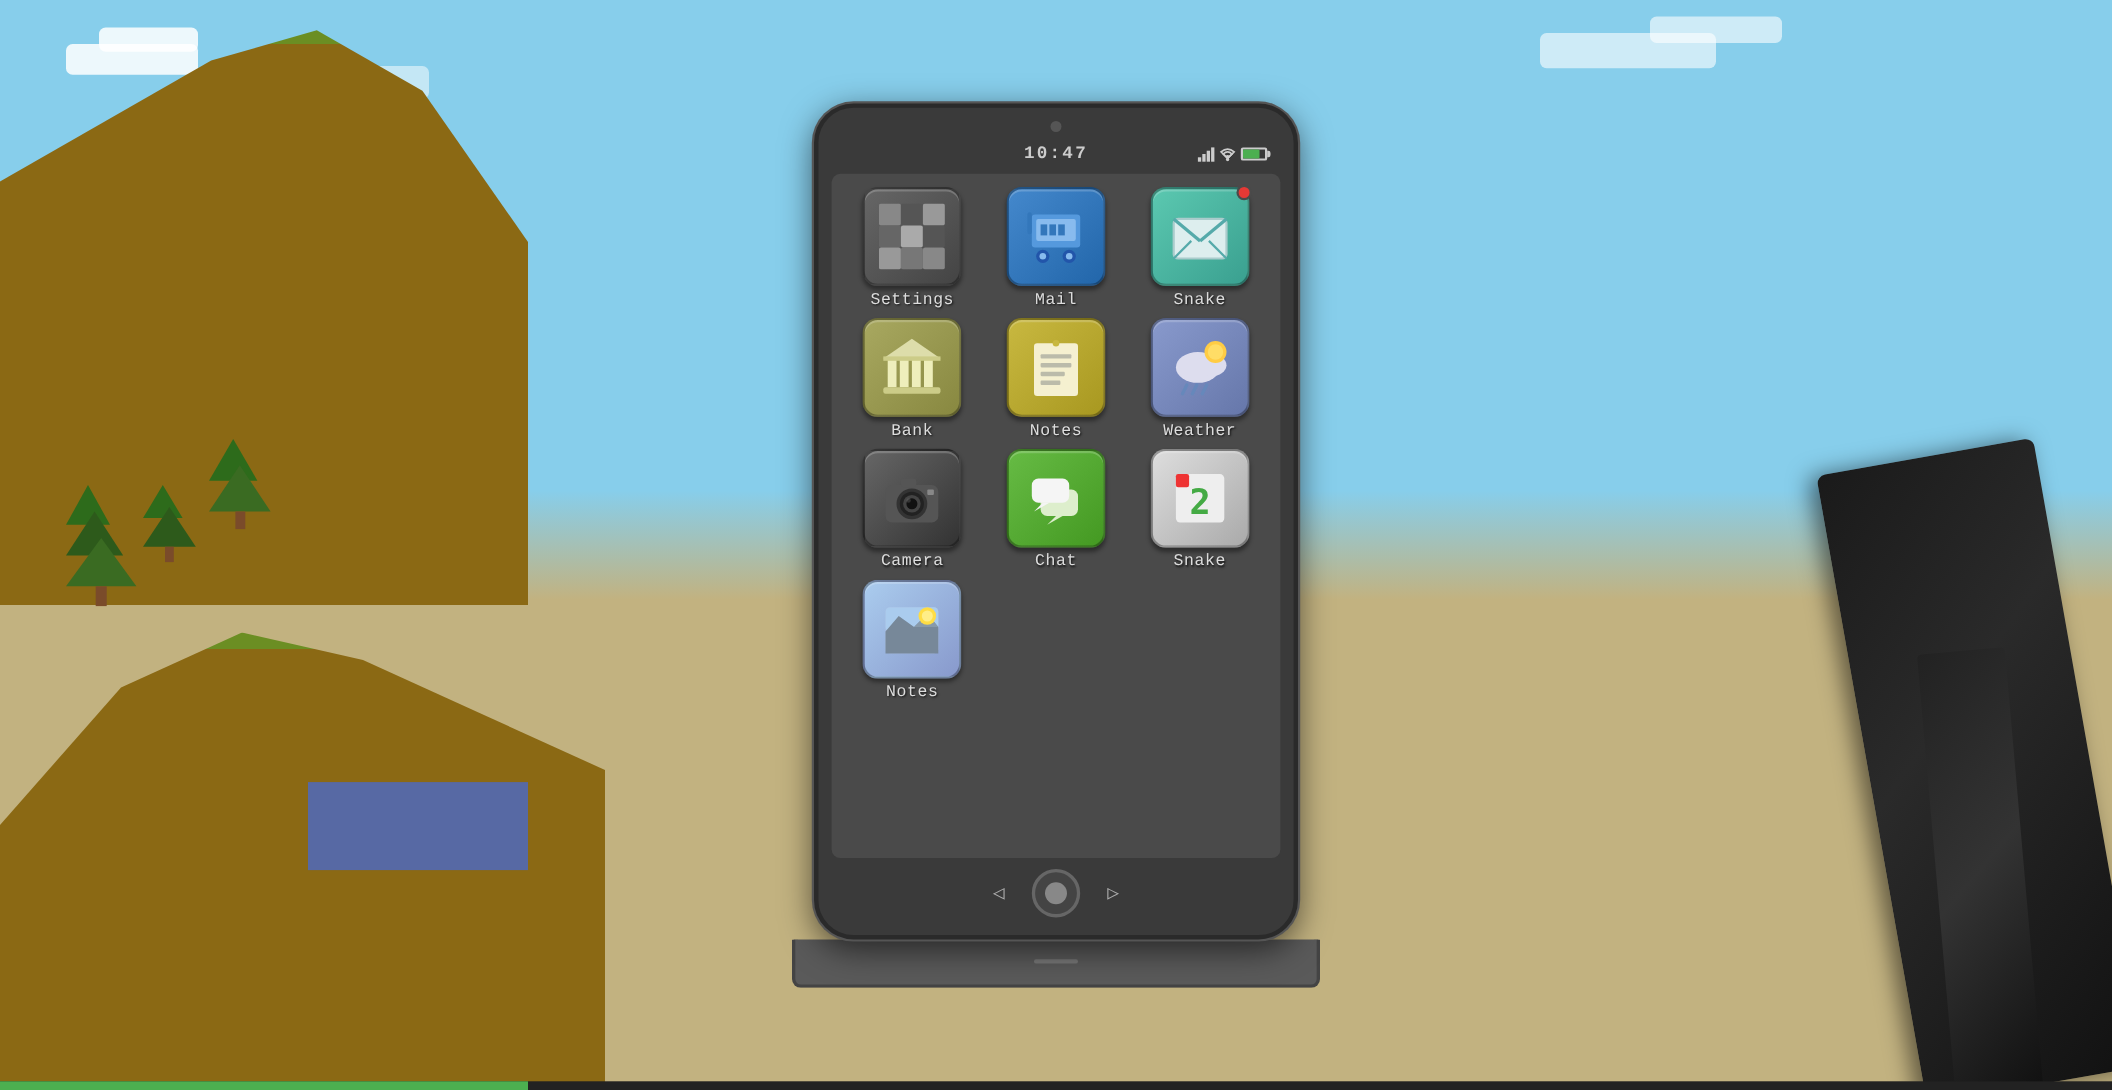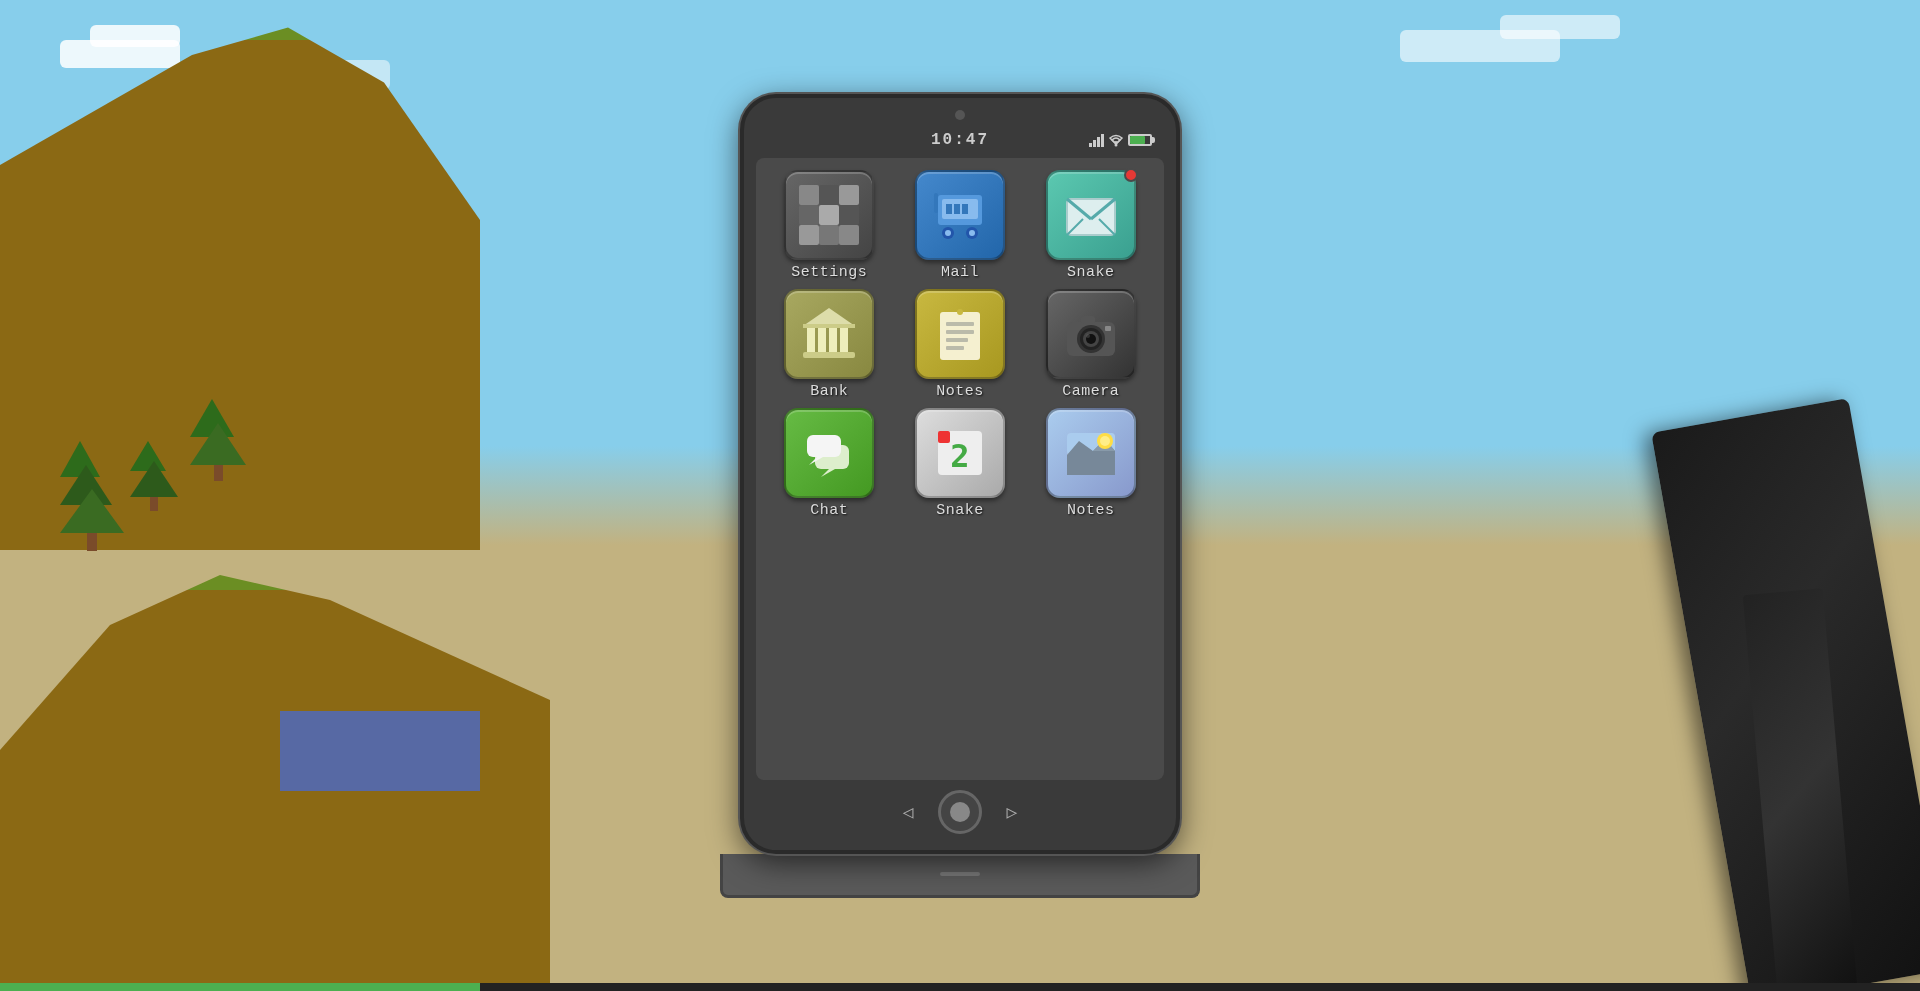--- a/index.html
+++ b/index.html
@@ -465,20 +465,37 @@
               <rect x="16" y="26" width="28" height="4" rx="1" fill="#bbbbaa"></rect>
               <rect x="16" y="34" width="22" height="4" rx="1" fill="#bbbbaa"></rect>
               <rect x="16" y="42" width="18" height="4" rx="1" fill="#bbbbaa"></rect>
 
               <circle cx="30" cy="8" r="3" fill="#c8b840"></circle>
             </svg>
           </div>
           <span class="app-label">Notes</span>
         </div>
 
+        <div class="app-icon">
+          <div class="app-icon-img bg-weather">
+            <svg viewBox="0 0 60 60">
+
+              <ellipse cx="28" cy="30" rx="20" ry="14" fill="#ddddee"></ellipse>
+              <ellipse cx="40" cy="28" rx="14" ry="10" fill="#ddddee"></ellipse>
+
+              <line x1="18" y1="46" x2="14" y2="54" stroke="#6688bb" stroke-width="3" stroke-linecap="round"></line>
+              <line x1="27" y1="46" x2="23" y2="54" stroke="#6688bb" stroke-width="3" stroke-linecap="round"></line>
+              <line x1="36" y1="46" x2="32" y2="54" stroke="#6688bb" stroke-width="3" stroke-linecap="round"></line>
+
+              <circle cx="44" cy="16" r="10" fill="#ffcc44"></circle>
+              <circle cx="44" cy="16" r="7" fill="#ffdd66"></circle>
+            </svg>
+          </div>
+          <span class="app-label">Weather</span>
+        </div>
 
         <div class="app-icon">
           <div class="app-icon-img bg-camera">
             <svg viewBox="0 0 60 60">
 
               <rect x="6" y="18" width="48" height="34" rx="6" fill="#555"></rect>
 
               <circle cx="30" cy="35" r="14" fill="#333"></circle>
               <circle cx="30" cy="35" r="11" fill="#222"></circle>
               <circle cx="30" cy="35" r="8" fill="#444"></circle>

